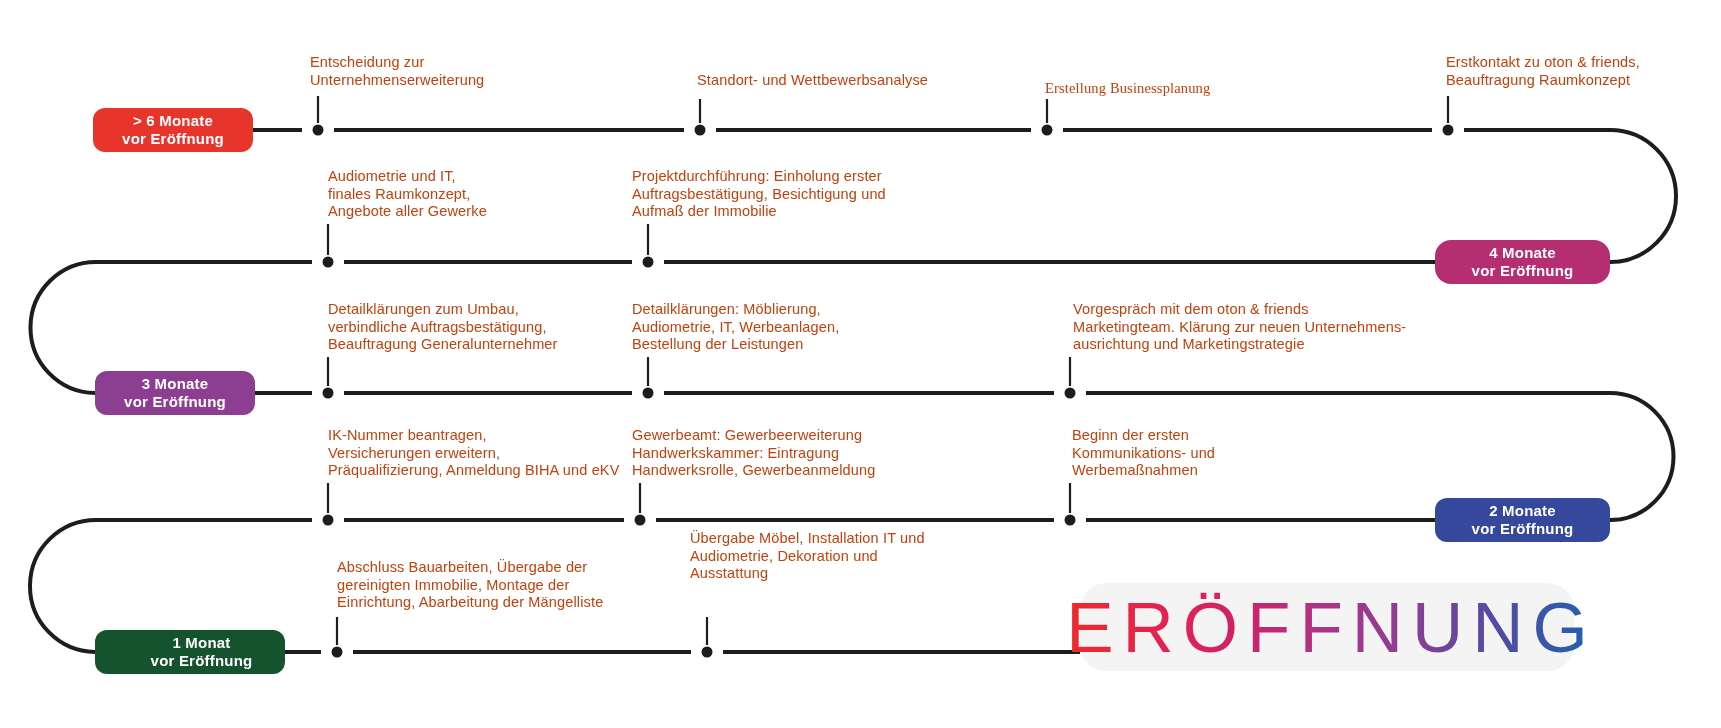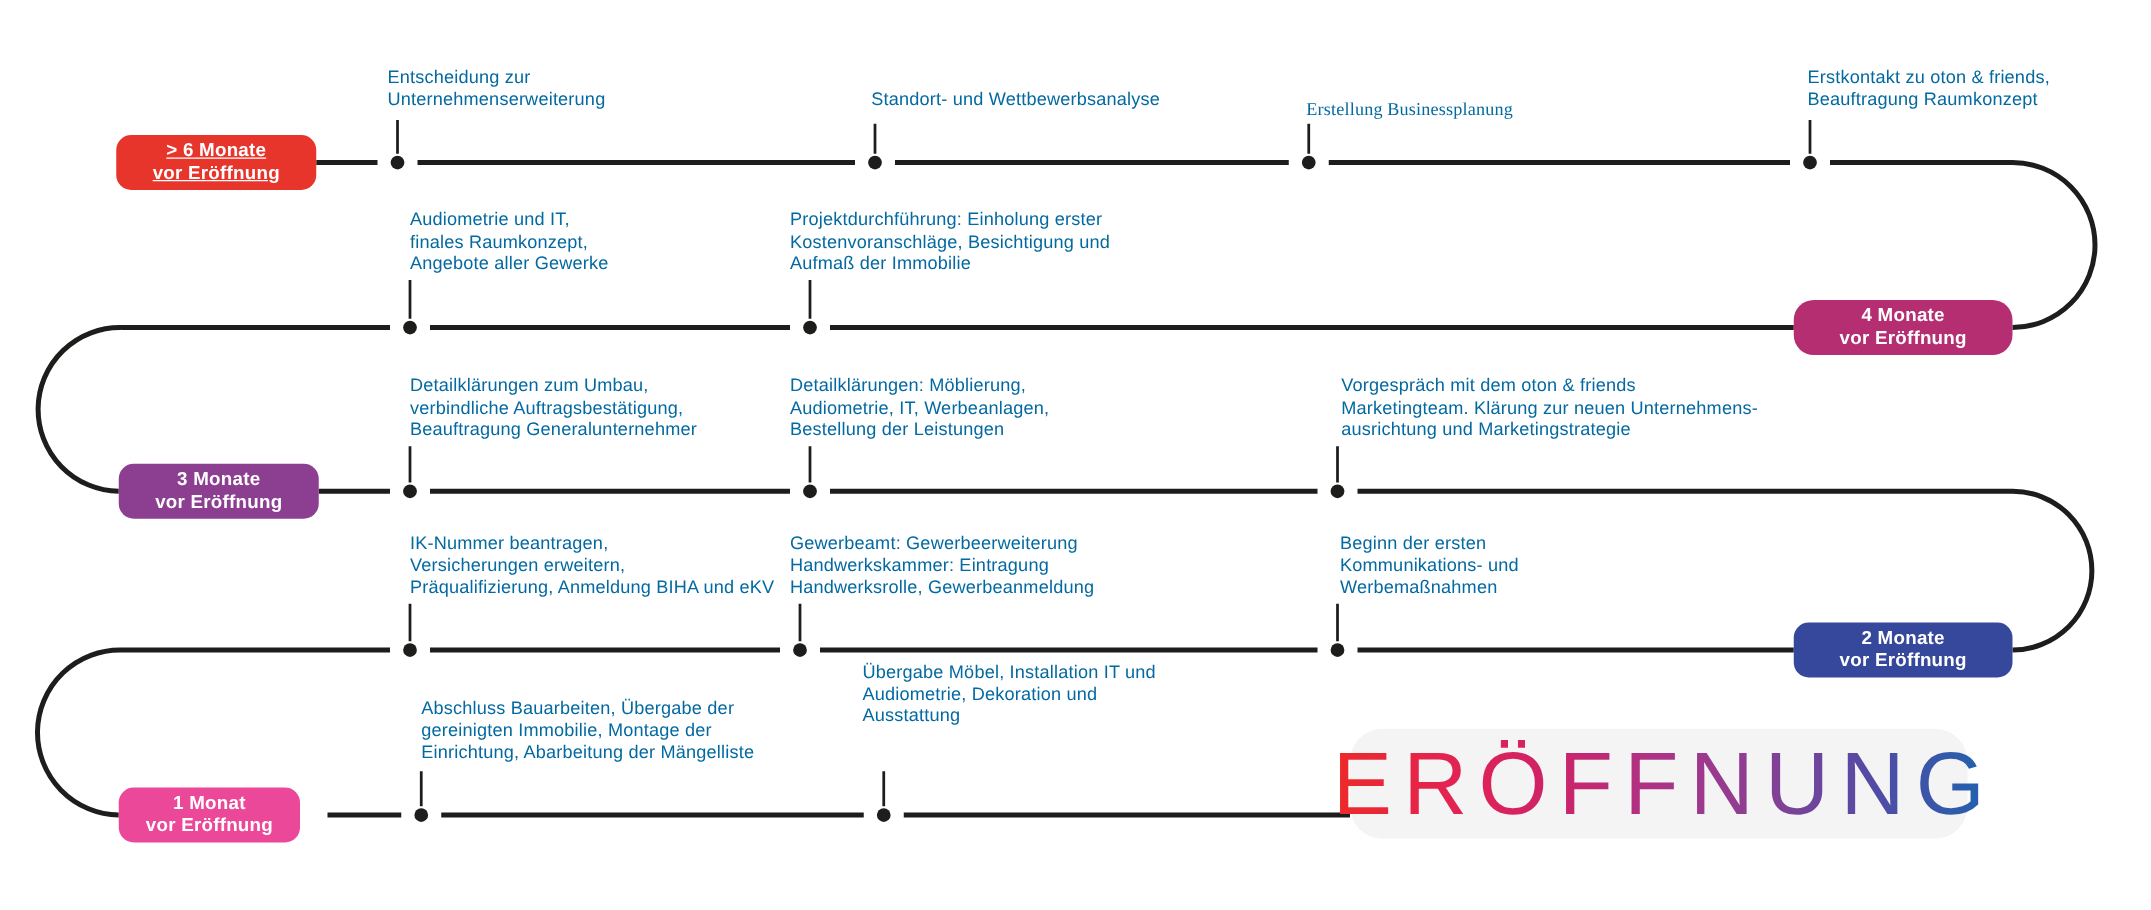--- a/index.html
+++ b/index.html
@@ -3,21 +3,21 @@
 <meta charset="utf-8">
 <style>
   html,body{margin:0;padding:0;background:#ffffff;}
   .canvas{
     position:relative;width:1721px;height:728px;background:#ffffff;overflow:hidden;
     font-family:"Liberation Sans", sans-serif;color:#1d1d1b;
   }
   .lines-svg{position:absolute;left:0;top:0;width:1721px;height:728px;}
   .milestone-text{
     position:absolute;font-size:14.5px;line-height:17.5px;letter-spacing:.15px;
-    white-space:pre-line;color:#0369a1;
+    white-space:pre-line;color:#c2410c;
   }
   .badge{
     position:absolute;height:44px;border-radius:12px;
     display:flex;align-items:center;justify-content:center;text-align:center;
     color:#ffffff;font-weight:bold;font-size:15px;line-height:18px;
     white-space:pre-line;letter-spacing:.2px;
   }
   .opening-card{
     position:absolute;left:1080px;top:583px;width:494px;height:88px;
     background:#f4f4f4;border-radius:26px;
@@ -65,36 +65,36 @@
       <circle cx="648" cy="393" r="5.5"></circle>
       <circle cx="1070" cy="393" r="5.5"></circle>
       <circle cx="328" cy="520" r="5.5"></circle>
       <circle cx="640" cy="520" r="5.5"></circle>
       <circle cx="1070" cy="520" r="5.5"></circle>
       <circle cx="337" cy="652" r="5.5"></circle>
       <circle cx="707" cy="652" r="5.5"></circle>
     </g>
   </svg>
 
-  <div class="badge" style="left: 93px; top: 108px; width: 160px; background-color: rgb(232, 53, 43); text-decoration: underline;">&gt; 6 Monate
+  <div class="badge" style="left: 93px; top: 108px; width: 160px; background-color: rgb(232, 53, 43);">&gt; 6 Monate
 vor Eröffnung</div>
   <div class="milestone-text" style="left:310px;top:54px;">Entscheidung zur
 Unternehmenserweiterung</div>
   <div class="milestone-text" style="left:697px;top:72px;">Standort- und Wettbewerbsanalyse</div>
   <div class="milestone-text" style="left:1045px;top:80px;font-family:Liberation Serif, serif;">Erstellung Businessplanung</div>
   <div class="milestone-text" style="left:1446px;top:54px;">Erstkontakt zu oton &amp; friends,
 Beauftragung Raumkonzept</div>
 
   <div class="badge" style="left: 1435px; top: 240px; width: 175px; background-color: rgb(181, 46, 114); border-radius: 16px;">4 Monate
 vor Eröffnung</div>
   <div class="milestone-text" style="left:328px;top:168px;">Audiometrie und IT,
 finales Raumkonzept,
 Angebote aller Gewerke</div>
   <div class="milestone-text" style="left:632px;top:168px;">Projektdurchführung: Einholung erster
-Kostenvoranschläge, Besichtigung und
+Auftragsbestätigung, Besichtigung und
 Aufmaß der Immobilie</div>
 
   <div class="badge" style="left: 95px; top: 371px; width: 160px; background-color: rgb(140, 63, 144);">3 Monate
 vor Eröffnung</div>
   <div class="milestone-text" style="left:328px;top:301px;">Detailklärungen zum Umbau,
 verbindliche Auftragsbestätigung,
 Beauftragung Generalunternehmer</div>
   <div class="milestone-text" style="left:632px;top:301px;">Detailklärungen: Möblierung,
 Audiometrie, IT, Werbeanlagen,
 Bestellung der Leistungen</div>
@@ -107,21 +107,21 @@
   <div class="milestone-text" style="left:328px;top:427px;">IK-Nummer beantragen,
 Versicherungen erweitern,
 Präqualifizierung, Anmeldung BIHA und eKV</div>
   <div class="milestone-text" style="left:632px;top:427px;">Gewerbeamt: Gewerbeerweiterung
 Handwerkskammer: Eintragung
 Handwerksrolle, Gewerbeanmeldung</div>
   <div class="milestone-text" style="left:1072px;top:427px;">Beginn der ersten
 Kommunikations- und
 Werbemaßnahmen</div>
 
-  <div class="badge" style="left: 95px; top: 630px; width: 145px; background-color: #ec4899;">1 Monat
+  <div class="badge" style="left: 95px; top: 630px; width: 167px; background-color: #14532d; padding-left: 23px;">1 Monat
 vor Eröffnung</div>
   <div class="milestone-text" style="left:337px;top:559px;">Abschluss Bauarbeiten, Übergabe der
 gereinigten Immobilie, Montage der
 Einrichtung, Abarbeitung der Mängelliste</div>
   <div class="milestone-text" style="left:690px;top:530px;">Übergabe Möbel, Installation IT und
 Audiometrie, Dekoration und
 Ausstattung</div>
 
   <div class="opening-card">
     <div class="opening-text">ERÖFFNUNG</div>

